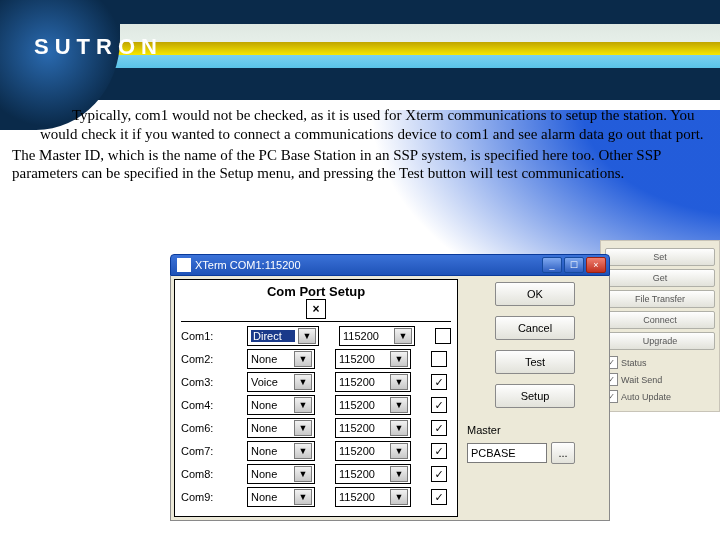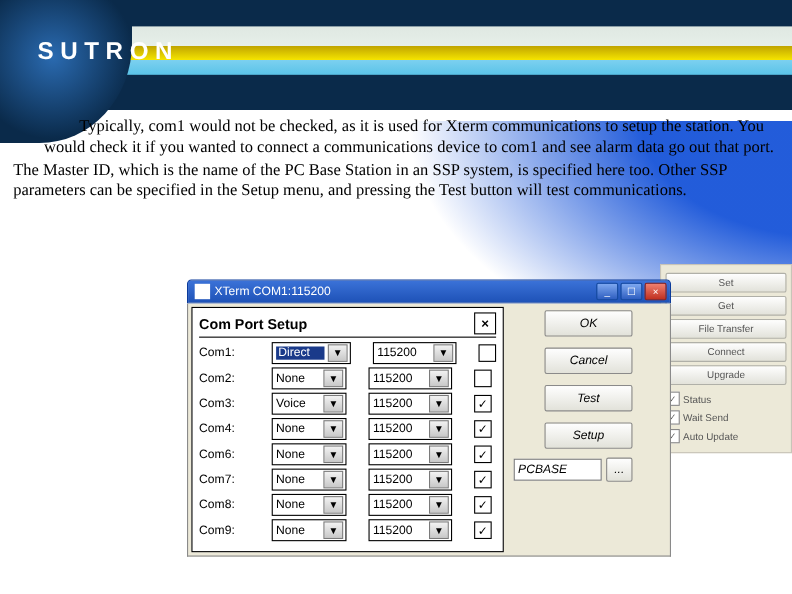--- a/index.html
+++ b/index.html
@@ -100,20 +100,21 @@
     padding: 4px 6px 6px 6px;
     width: 270px;
   }
   .dlgtitle {
     display: flex;
     align-items: center;
     justify-content: space-between;
     border-bottom: 1px solid #000;
     padding-bottom: 2px;
     margin-bottom: 4px;
+    flex-direction: column;
   }
   .dlgtitle b { font-size: 13px; }
   .xclose {
     width: 18px; height: 18px;
     border: 1px solid #000;
     display: flex; align-items: center; justify-content: center;
     font-size: 12px; font-weight: bold;
   }
   .row {
     display: flex;
@@ -147,21 +148,20 @@
     background: #fff;
     display: inline-flex; align-items: center; justify-content: center;
     font-size: 11px;
   }
   .rightpane {
     width: 160px;
     padding: 4px;
     display: flex;
     flex-direction: column;
     gap: 6px;
-    font-style: italic;
   }
   .btn {
     background: linear-gradient(180deg,#fefefe,#e2e2da);
     border: 1px solid #8a8a8a;
     border-radius: 2px;
     height: 22px;
     display: flex; align-items: center; justify-content: center;
     font-size: 11px;
     width: 78px;
     margin: 2px auto;
@@ -342,20 +342,21 @@
             </span>
             <span class="chk">✓</span>
           </div>
         </div>
     </div>
     <div class="rightpane">
       <div class="btn">OK</div>
       <div class="btn">Cancel</div>
       <div class="btn">Test</div>
       <div class="btn">Setup</div>
+      <div class="mlabel">Master</div>
       <div class="mrow">
         <div class="minput">PCBASE</div>
         <div class="dots">...</div>
       </div>
     </div>
   </div>
 </div>
 
 <div class="farright">
   <div id="sidebtns">

